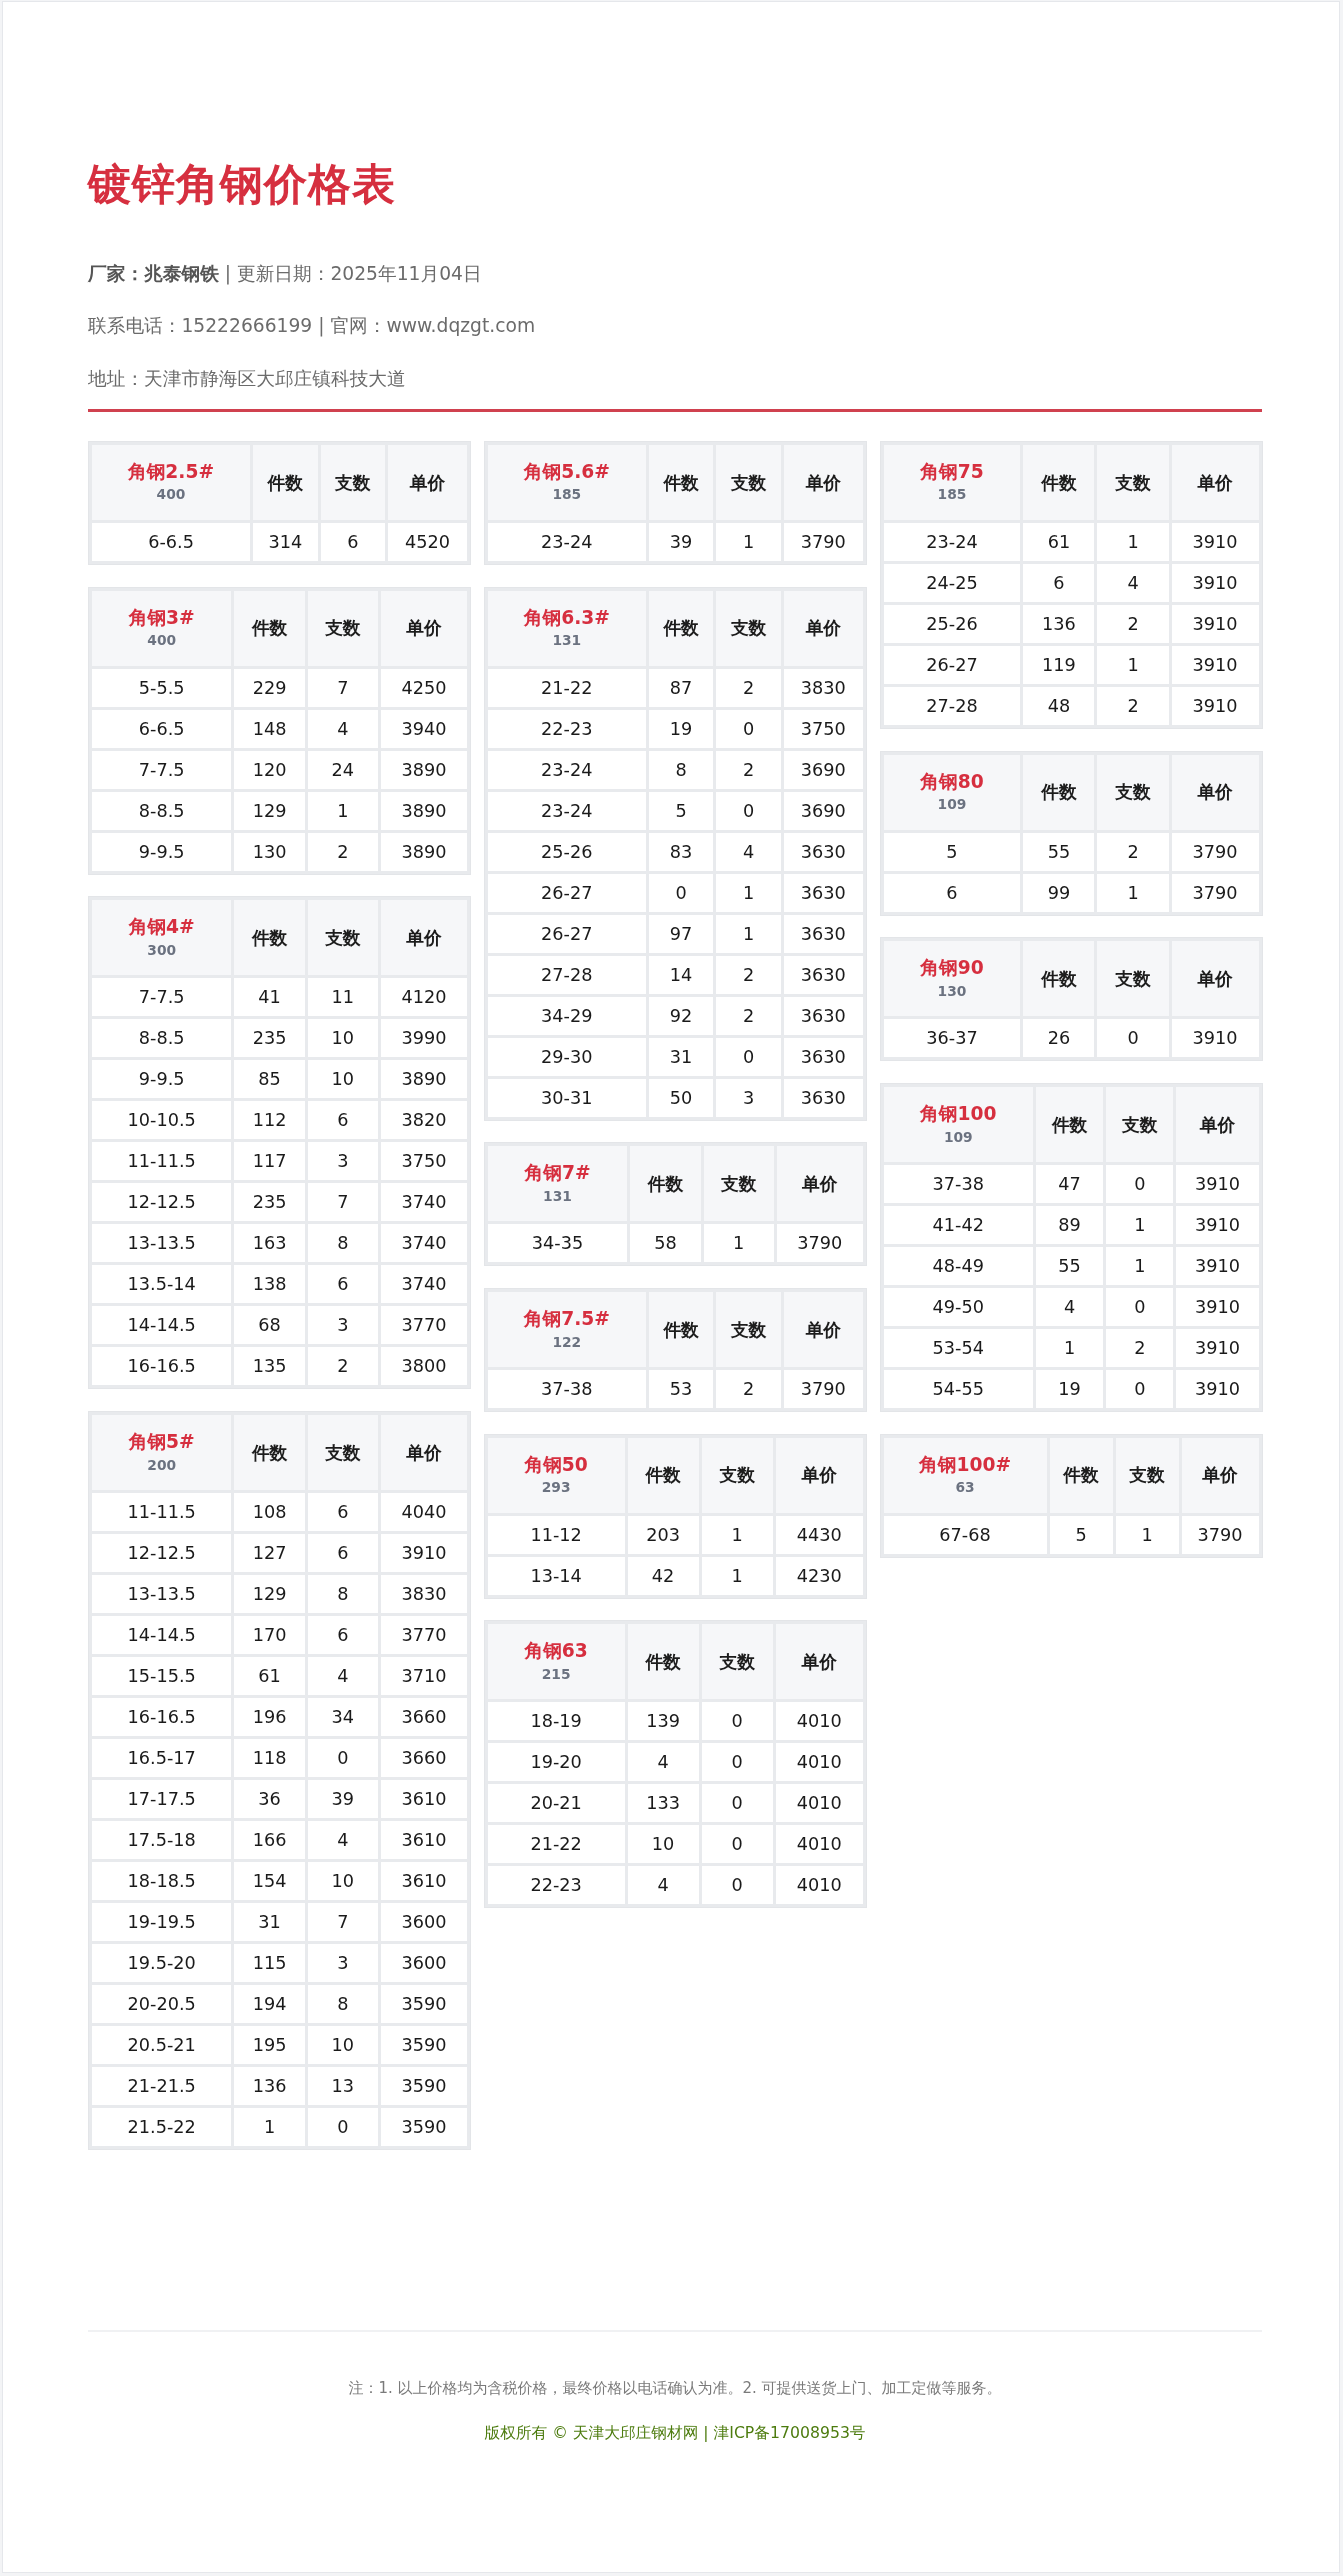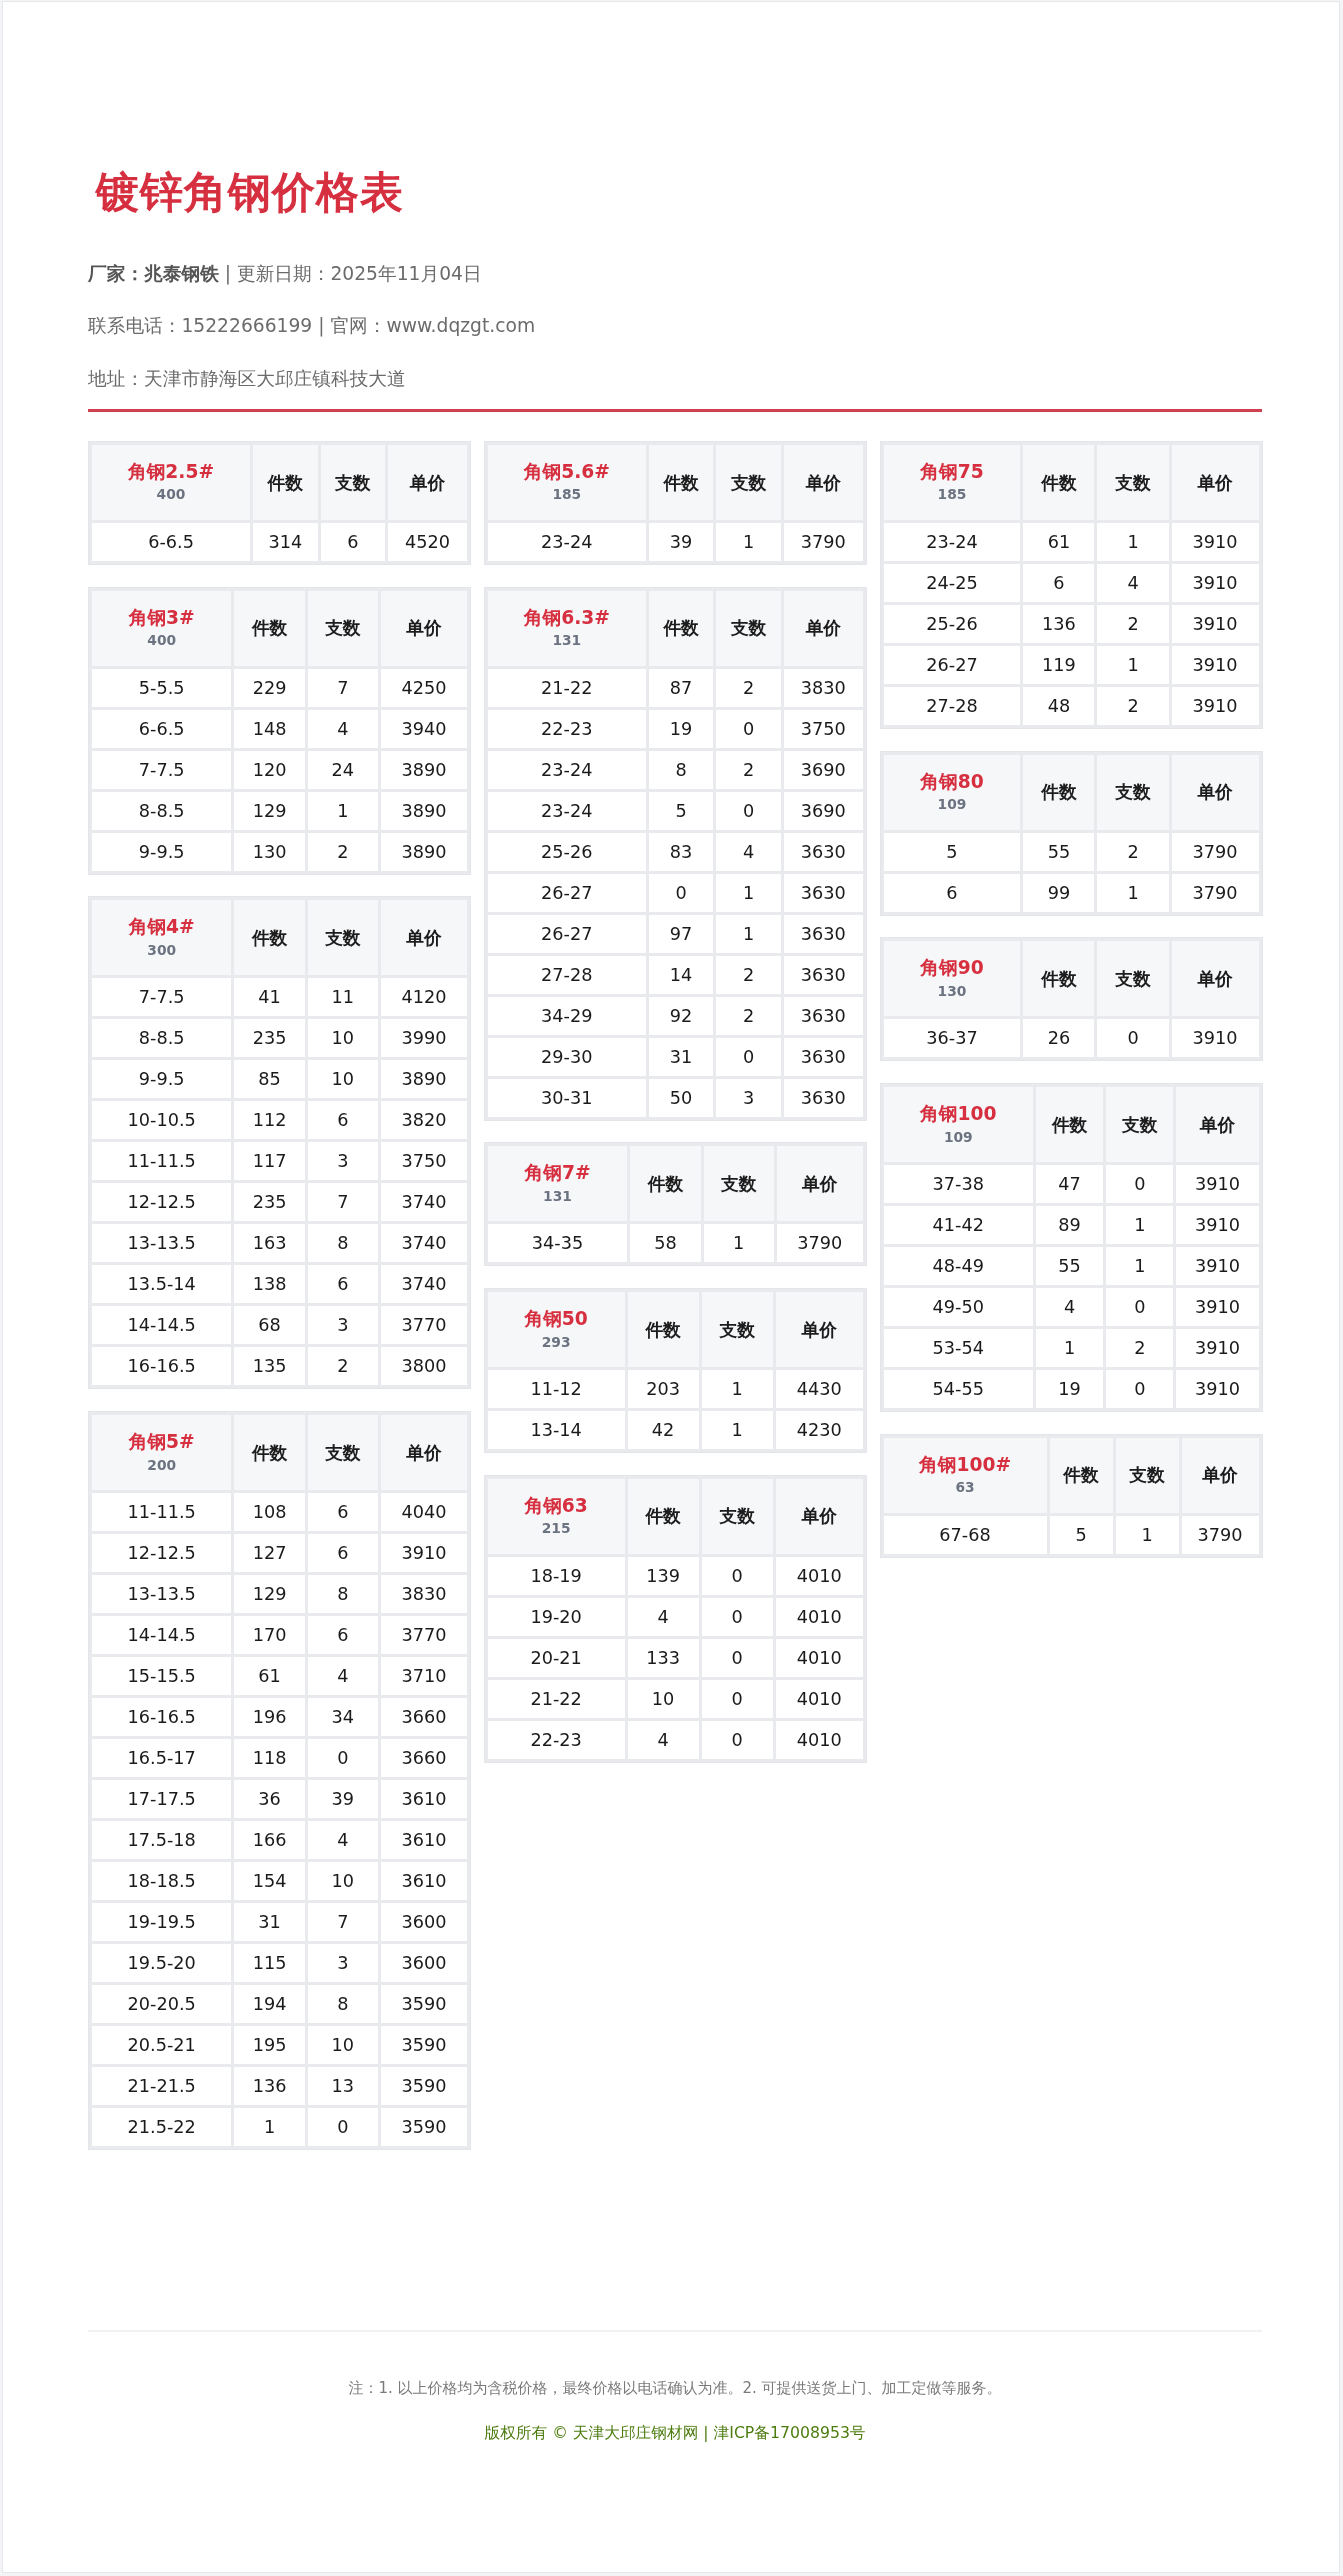--- a/index.html
+++ b/index.html
@@ -9,21 +9,21 @@
     margin: 1px 2px;
     width: 1338px;
     min-height: 2572px;
     background: #ffffff;
     border: 1px solid #e5e7eb;
     box-sizing: border-box;
   }
   .inner { position: absolute; left: 85px; top: 0; width: 1174px; }
   .title {
     position: absolute; top: 157px; left: 0;
-    margin: 8px; font-size: 43px; font-weight: bold; color: #d62f3f; letter-spacing: 1px;
+    margin: 0; font-size: 43px; font-weight: bold; color: #d62f3f; letter-spacing: 1px;
     line-height: 51px;
   }
   .meta-line {
     position: absolute; left: 0; font-size: 18.7px; color: #6b6b6b; line-height: 25.6px; white-space: nowrap; margin-top: 14px;
   }
   .meta-line b { color: #555; font-weight: bold; }
   .m1 { top: 245px; }
   .m2 { top: 297px; }
   .m3 { top: 350px; }
   .divider { position: absolute; top: 407px; left: 0; width: 1174px; height: 3px; background: #d0414f; }
@@ -446,20 +446,41 @@
                 <td class="qty">58</td>
                 <td class="pcs">1</td>
                 <td class="price-val">3790</td>
               </tr>
             </tbody>
           </table>
           <table class="price">
             <thead>
               <tr>
                 <th class="spec-head">
+                  <span class="spec-name">角钢7.5#</span>
+                  <span class="spec-weight">122</span>
+                </th>
+                <th>件数</th>
+                <th>支数</th>
+                <th>单价</th>
+              </tr>
+            </thead>
+            <tbody>
+              <tr>
+                <td class="range">37-38</td>
+                <td class="qty">53</td>
+                <td class="pcs">2</td>
+                <td class="price-val">3790</td>
+              </tr>
+            </tbody>
+          </table>
+          <table class="price">
+            <thead>
+              <tr>
+                <th class="spec-head">
                   <span class="spec-name">角钢50</span>
                   <span class="spec-weight">293</span>
                 </th>
                 <th>件数</th>
                 <th>支数</th>
                 <th>单价</th>
               </tr>
             </thead>
             <tbody>
               <tr>

